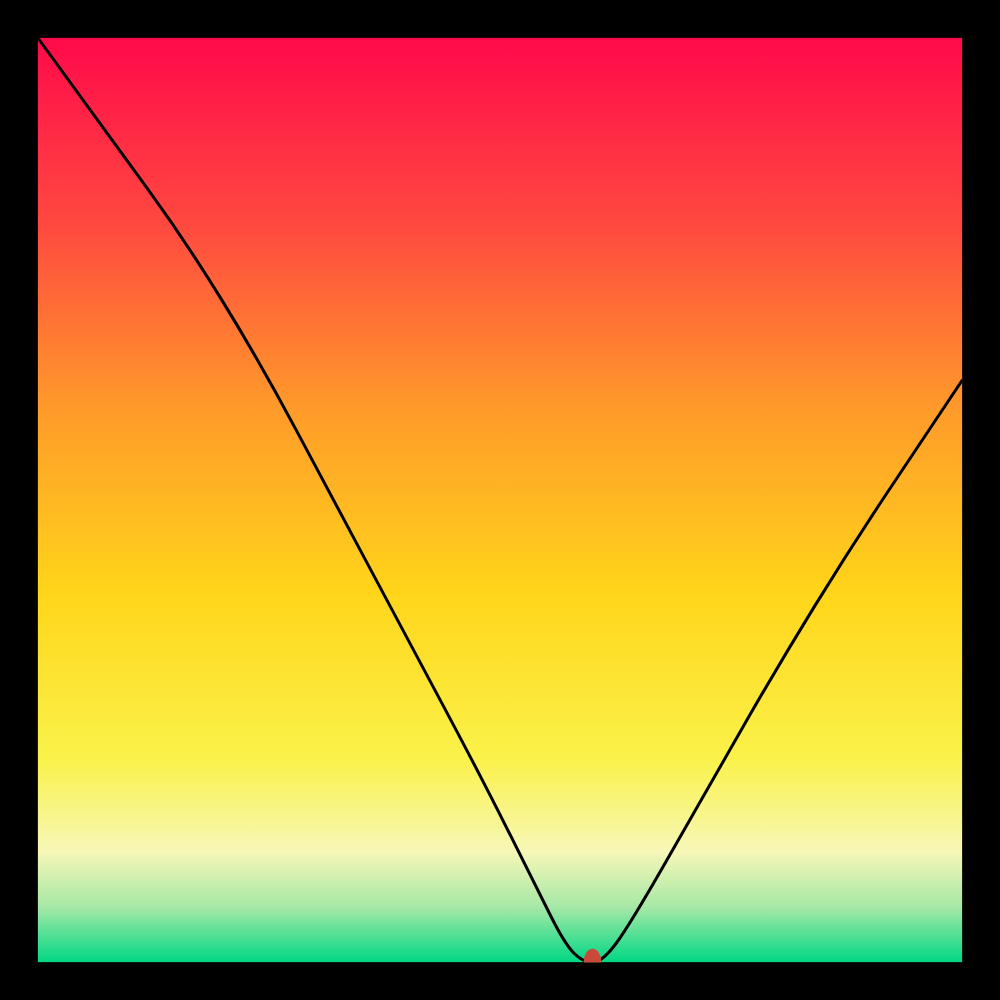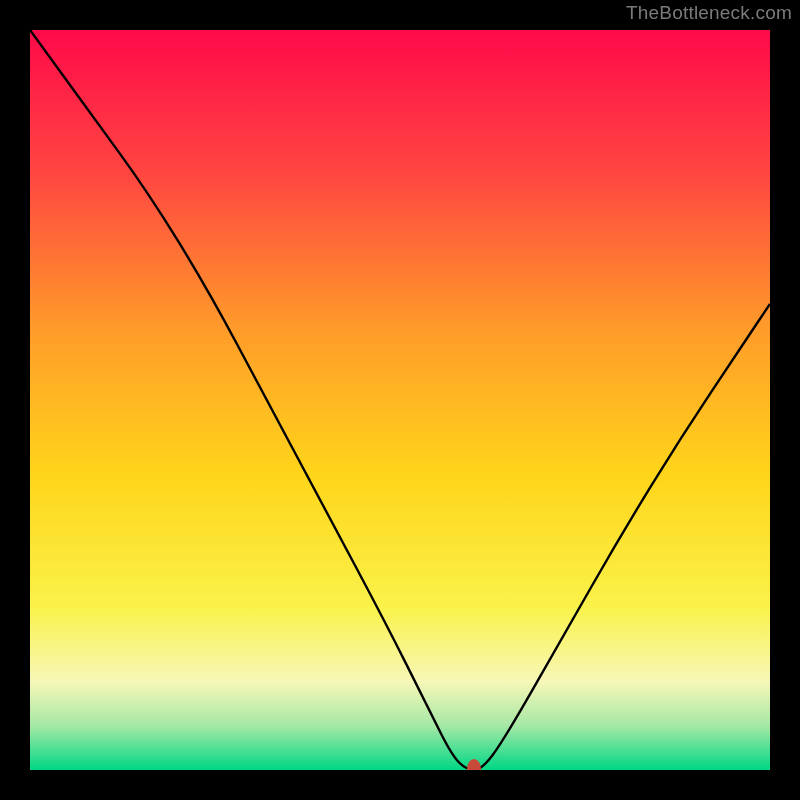--- a/index.html
+++ b/index.html
@@ -47,21 +47,20 @@
     border-radius: 7px / 10px;
     background: #c94a3b;
     transform: translate(-50%, -50%);
     z-index: 10;
   }
 </style>
 </head>
 <body>
 
 <div class="chart-container">
-  <div class="watermark">TheBottleneck.com</div>
 
   <div class="plot-area">
     <svg class="gradient-bg" viewBox="0 0 740 740" preserveAspectRatio="none">
       <defs>
         <linearGradient id="bgGrad" x1="0" y1="0" x2="0" y2="1">
             <stop offset="0%" stop-color="#ff0a4a"></stop>
             <stop offset="20%" stop-color="#ff4840"></stop>
             <stop offset="40%" stop-color="#ff9a2a"></stop>
             <stop offset="60%" stop-color="#ffd51a"></stop>
             <stop offset="78%" stop-color="#faf24a"></stop>

